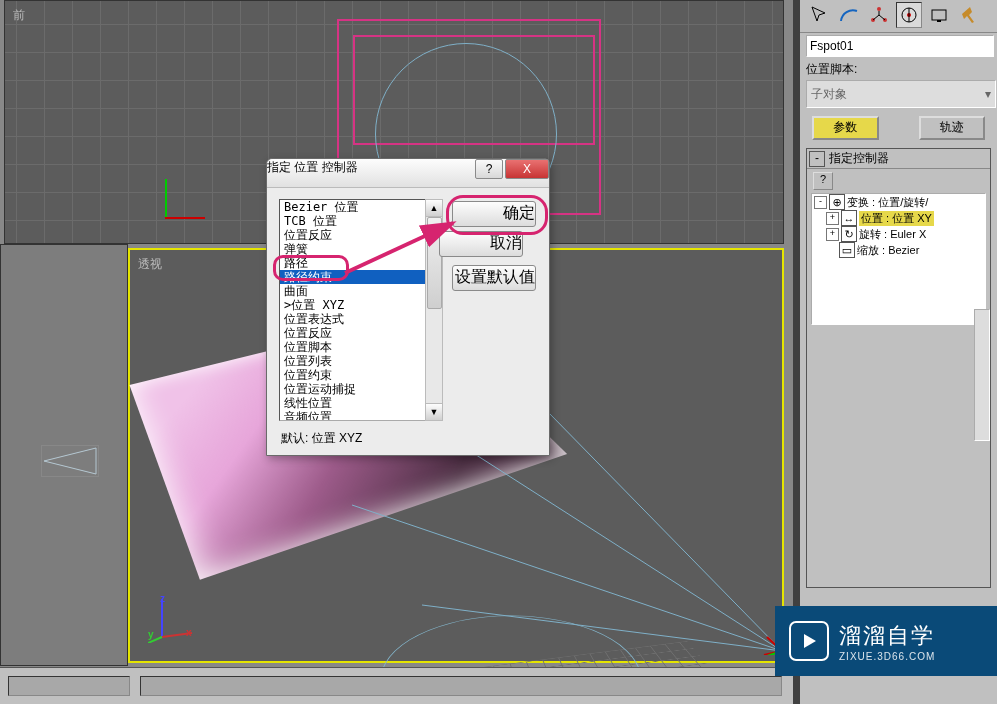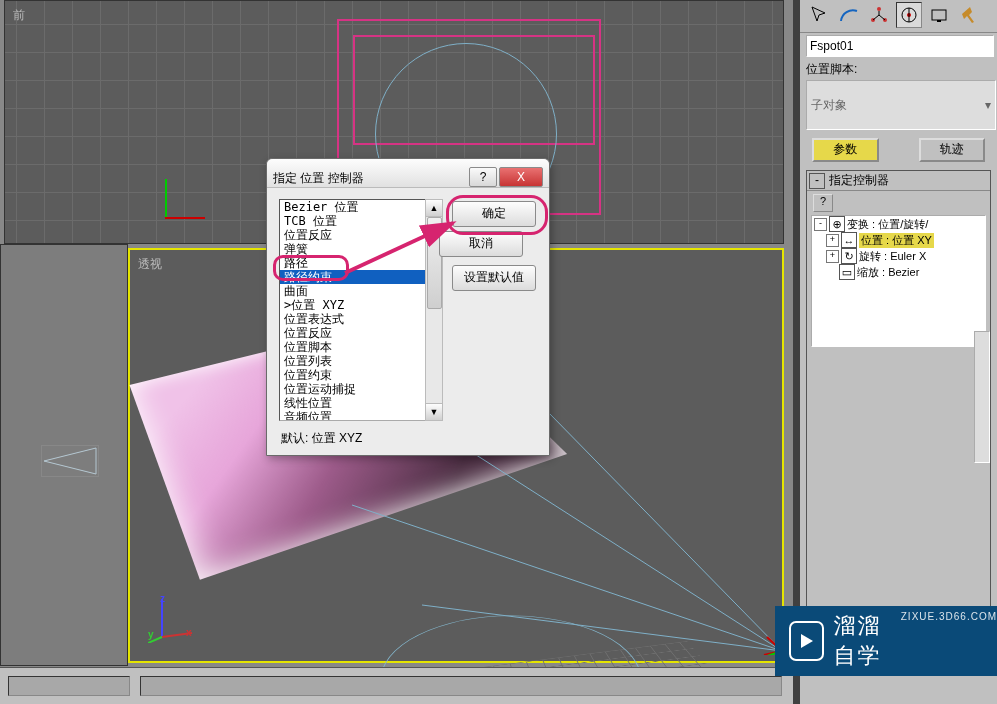--- a/index.html
+++ b/index.html
@@ -23,58 +23,58 @@
 .axis-persp{position:absolute;left:18px;bottom:18px;width:50px;height:50px}
 .axis-persp .ax{position:absolute;font-size:10px;font-weight:bold}
 .side-gutter{position:absolute;left:0;top:244px;width:126px;height:420px;background:#7d7d7d;border:1px solid #333}
 .side-tri{position:absolute;left:40px;top:200px;width:56px;height:30px;border:1px solid #888}
 .sidepanel{position:absolute;right:0;top:0;width:197px;height:704px;background:#c0c0c0;border-left:7px solid #404040}
 .icons{display:flex;gap:4px;padding:2px 6px 4px;align-items:center;border-bottom:1px solid #888}
 .icn{width:24px;height:24px;display:flex;align-items:center;justify-content:center;border:1px solid transparent}
 .icn svg{width:20px;height:20px}
 .namefield{margin:2px 6px;width:180px;height:18px;border:1px inset #fff;background:#fff;padding:1px 3px;font-size:12px}
 .label{margin:2px 6px}
-.dropdown{margin:2px 6px;width:180px;height:18px;border:1px inset #fff;background:#ddd;display:flex;align-items:center;padding:15px 4px;justify-content:space-between;color:#666}
+.dropdown{margin:2px 6px;width:180px;height:18px;border:1px inset #fff;background:#ddd;display:flex;align-items:center;padding:4px 4px;justify-content:space-between;color:#666}
 .tabs{display:flex;gap:40px;margin:8px 12px}
 .tab{width:64px;height:20px;border:2px outset #ddd;background:#c0c0c0;text-align:center;line-height:18px;cursor:default}
 .tab.active{background:#e6d84a}
 .rollout{margin:4px 6px;border:1px solid #555;background:#c0c0c0}
 .rollout-hdr{display:flex;align-items:center;background:#c0c0c0;border-bottom:1px solid #888;padding:1px 2px}
 .rollout-hdr .minus{width:14px;height:14px;border:1px solid #555;background:#c0c0c0;text-align:center;line-height:12px;margin-right:4px}
 .help{width:18px;height:16px;border:1px outset #ddd;margin:3px 6px;text-align:center;font-size:11px}
 .tree{margin:2px 4px;border:1px inset #fff;background:#fff;height:130px;font-size:11px;overflow:hidden;white-space:nowrap}
 .trow{display:flex;align-items:center;height:16px;padding-left:2px}
 .trow .exp{width:11px;height:11px;border:1px solid #777;text-align:center;line-height:9px;font-size:9px;margin-right:2px}
 .trow .glyph{width:14px;height:14px;border:1px solid #555;display:flex;align-items:center;justify-content:center;margin-right:2px;font-size:11px}
 .trow.sel span.txt{background:#e6d84a;padding:0 2px}
 .indent1{padding-left:14px}
 .vscroll{position:absolute;right:0;top:160px;width:14px;height:130px;background:#ddd;border:1px inset #fff}
 .dlg{position:absolute;left:266px;top:158px;width:282px;height:296px;background:#ececec;border:1px solid #6a6a6a;border-radius:6px 6px 0 0;box-shadow:2px 3px 8px rgba(0,0,0,.3)}
-.dlg-title{height:28px;background:linear-gradient(#fdfdfd,#e1e1e1);border-bottom:1px solid #bbb;border-radius:6px 6px 0 0;display:flex;align-items:flex-end;padding:0 6px;font-size:12px}
+.dlg-title{height:28px;background:linear-gradient(#fdfdfd,#e1e1e1);border-bottom:1px solid #bbb;border-radius:6px 6px 0 0;display:flex;align-items:flex-start;padding:0 0;font-size:12px}
 .dlg-title .sp{flex:1}
 .tbtn{width:26px;height:18px;margin-left:2px;border:1px solid #8a8a8a;border-radius:2px;display:flex;align-items:center;justify-content:center;background:linear-gradient(#fafafa,#d8d8d8)}
 .tbtn.close{background:linear-gradient(#e97171,#c73434);color:#fff;width:42px}
 .listbox{position:absolute;left:12px;top:40px;width:146px;height:220px;background:#fff;border:1px inset #aaa;font-family:SimSun,monospace;font-size:12px;overflow:hidden}
 .li{padding:0 4px;height:14px;line-height:14px;white-space:nowrap}
 .li.sel{background:#1060c0;color:#fff}
 .lb-scroll{position:absolute;left:158px;top:40px;width:16px;height:220px;background:#e8e8e8;border:1px solid #bbb}
 .lb-scroll .arr{height:16px;background:linear-gradient(#fdfdfd,#d0d0d0);text-align:center;font-size:9px;line-height:16px;border-bottom:1px solid #bbb}
 .lb-scroll .arr.bot{position:absolute;bottom:0;width:100%;border-top:1px solid #bbb;border-bottom:none}
 .lb-thumb{position:absolute;top:17px;left:1px;width:13px;height:90px;background:linear-gradient(#f0f0f0,#cfcfcf);border:1px solid #aaa;border-radius:2px}
-.dbtn{position:absolute;width:82px;height:24px;background:linear-gradient(#fdfdfd,#dcdcdc);border:1px solid #8a8a8a;border-radius:3px;text-align:center;line-height:22px;font-size:12px}
+.dbtn{position:absolute;width:82px;height:24px;background:linear-gradient(#fdfdfd,#dcdcdc);border:1px solid #8a8a8a;border-radius:3px;text-align:right;line-height:22px;font-size:16px}
 .b-ok{left:185px;top:42px}
 .b-cancel{left:172px;top:72px}
 .b-default{left:185px;top:106px}
 .ring-ok{position:absolute;left:179px;top:36px;width:96px;height:34px;border:3px solid #d6246f;border-radius:17px;pointer-events:none}
 .ring-sel{position:absolute;left:6px;top:96px;width:70px;height:20px;border:3px solid #d6246f;border-radius:10px;pointer-events:none}
 .arrow{position:absolute;left:74px;top:58px;width:124px;height:64px;pointer-events:none}
 .default-lbl{position:absolute;left:14px;bottom:8px;font-size:12px}
 .watermark{position:absolute;right:0;bottom:28px;width:222px;height:70px;background:#0a4a78;display:flex;align-items:center;color:#fff}
 .wm-icon{width:36px;height:36px;border:2px solid #fff;border-radius:7px;margin:0 10px 0 14px;display:flex;align-items:center;justify-content:center}
-.wm-txt{display:flex;flex-direction:row}
+.wm-txt{display:flex;flex-direction:column}
 .wm-cn{font-size:22px;letter-spacing:2px}
 .wm-en{font-size:10px;letter-spacing:1px;opacity:.85}
 .btm{position:absolute;left:0;bottom:0;width:797px;height:36px;background:#c0c0c0;border-top:1px solid #555}
 .btm .seg{position:absolute;top:8px;height:18px;background:#a8a8a8;border:1px inset #888}
 </style>
 </head>
 <body>
 
 <div class="viewports">
   <div class="vp vp-top">

